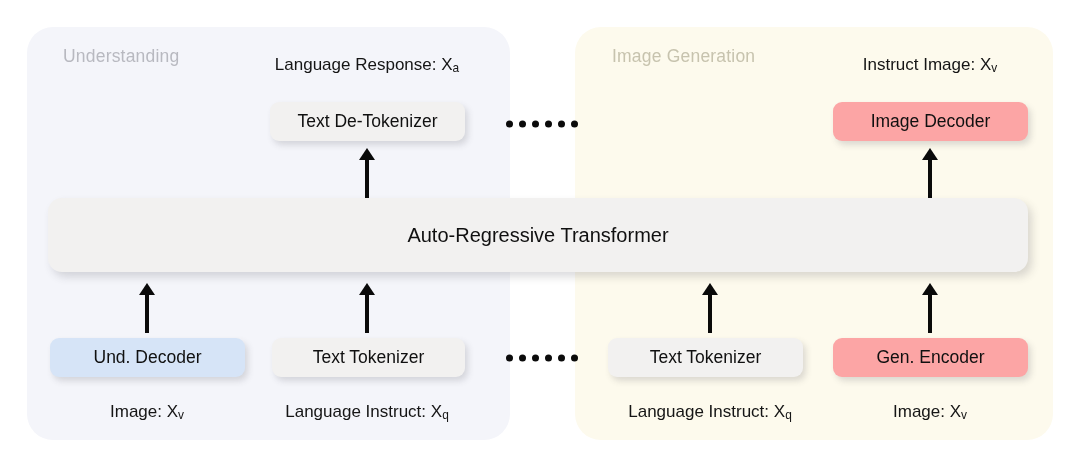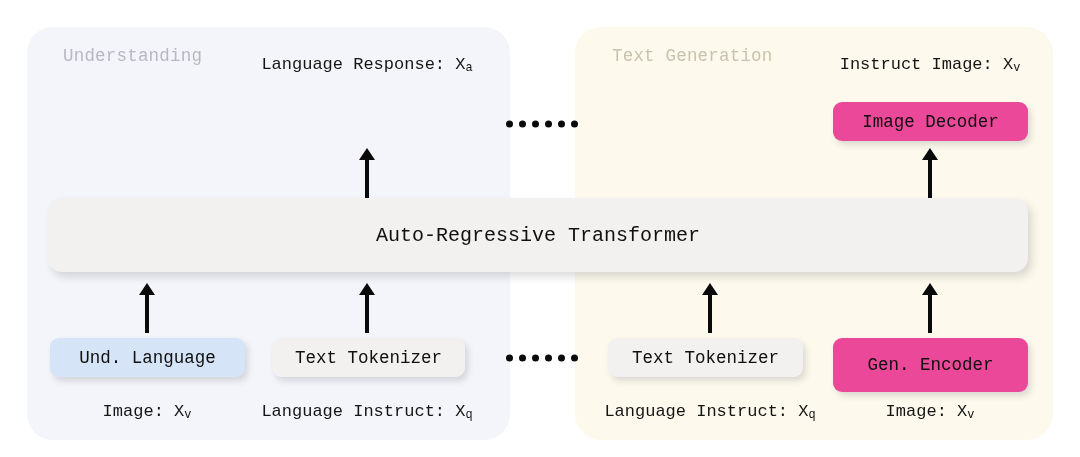--- a/index.html
+++ b/index.html
@@ -5,21 +5,21 @@
   html, body {
     margin: 0;
     padding: 0;
     background: #ffffff;
   }
   #canvas {
     position: relative;
     width: 1080px;
     height: 457px;
     background: #ffffff;
-    font-family: Liberation Mono, monospace;
+    font-family: Liberation Sans, sans-serif;
     overflow: hidden;
   }
 
   
   .panel {
     position: absolute;
     border-radius: 26px;
   }
   #panel-understanding {
     left: 27px;
@@ -68,21 +68,21 @@
     align-items: center;
     justify-content: center;
     font-size: 17.5px;
     color: #101010;
     white-space: nowrap;
     box-shadow: 3px 4px 6px rgba(60,60,70,0.17);
     box-sizing: border-box;
   }
   .box-grey { background: #f2f1f0; }
   .box-blue { background: #d6e4f7; }
-  .box-yellow { background: #ec4899; }
+  .box-yellow { background: #fca5a5; }
 
   #transformer {
     position: absolute;
     left: 48px;
     top: 198px;
     width: 980px;
     height: 74px;
     border-radius: 14px;
     background: #f2f1f0;
     display: flex;
@@ -138,29 +138,30 @@
 </style>
 </head>
 <body>
 
 <div id="canvas">
 
   <div class="panel" id="panel-understanding"></div>
   <div class="panel" id="panel-generation"></div>
 
   <div class="panel-title" id="panel-title-understanding">Understanding</div>
-  <div class="panel-title" id="panel-title-generation">Text Generation</div>
+  <div class="panel-title" id="panel-title-generation">Image Generation</div>
 
   <div class="caption" style="left:367px; top:55px;">
     <span>Language Response: X</span><sub>a</sub>
   </div>
   <div class="caption" style="left:930px; top:55px;">
     <span>Instruct Image: X</span><sub>v</sub>
   </div>
 
+  <div class="box box-grey" style="left:270px; top:102px; width:195px; height:39px;">Text De-Tokenizer</div>
 
   <div class="box box-yellow" style="left:833px; top:102px; width:195px; height:39px;">Image Decoder</div>
 
   <div class="arrow" style="left:367px; top:148px; height:50px;">
     <div class="head"></div>
     <div class="shaft"></div>
   </div>
   <div class="arrow" style="left:930px; top:148px; height:50px;">
     <div class="head"></div>
     <div class="shaft"></div>
@@ -187,27 +188,27 @@
   </div>
   <div class="arrow" style="left:710px; top:283px; height:50px;">
     <div class="head"></div>
     <div class="shaft"></div>
   </div>
   <div class="arrow" style="left:930px; top:283px; height:50px;">
     <div class="head"></div>
     <div class="shaft"></div>
   </div>
 
-  <div class="box box-blue" style="left:50px; top:338px; width:195px; height:39px;">Und. Language</div>
+  <div class="box box-blue" style="left:50px; top:338px; width:195px; height:39px;">Und. Decoder</div>
 
   <div class="box box-grey" style="left:272px; top:338px; width:193px; height:39px;">Text Tokenizer</div>
 
   <div class="box box-grey" style="left:608px; top:338px; width:195px; height:39px;">Text Tokenizer</div>
 
-  <div class="box box-yellow" style="left:833px; top:338px; width:195px; height:54px;">Gen. Encoder</div>
+  <div class="box box-yellow" style="left:833px; top:338px; width:195px; height:39px;">Gen. Encoder</div>
 
   <div class="ellipsis" style="left:542px; top:358px;">
     <span></span>
     <span></span>
     <span></span>
     <span></span>
     <span></span>
     <span></span>
   </div>
 

